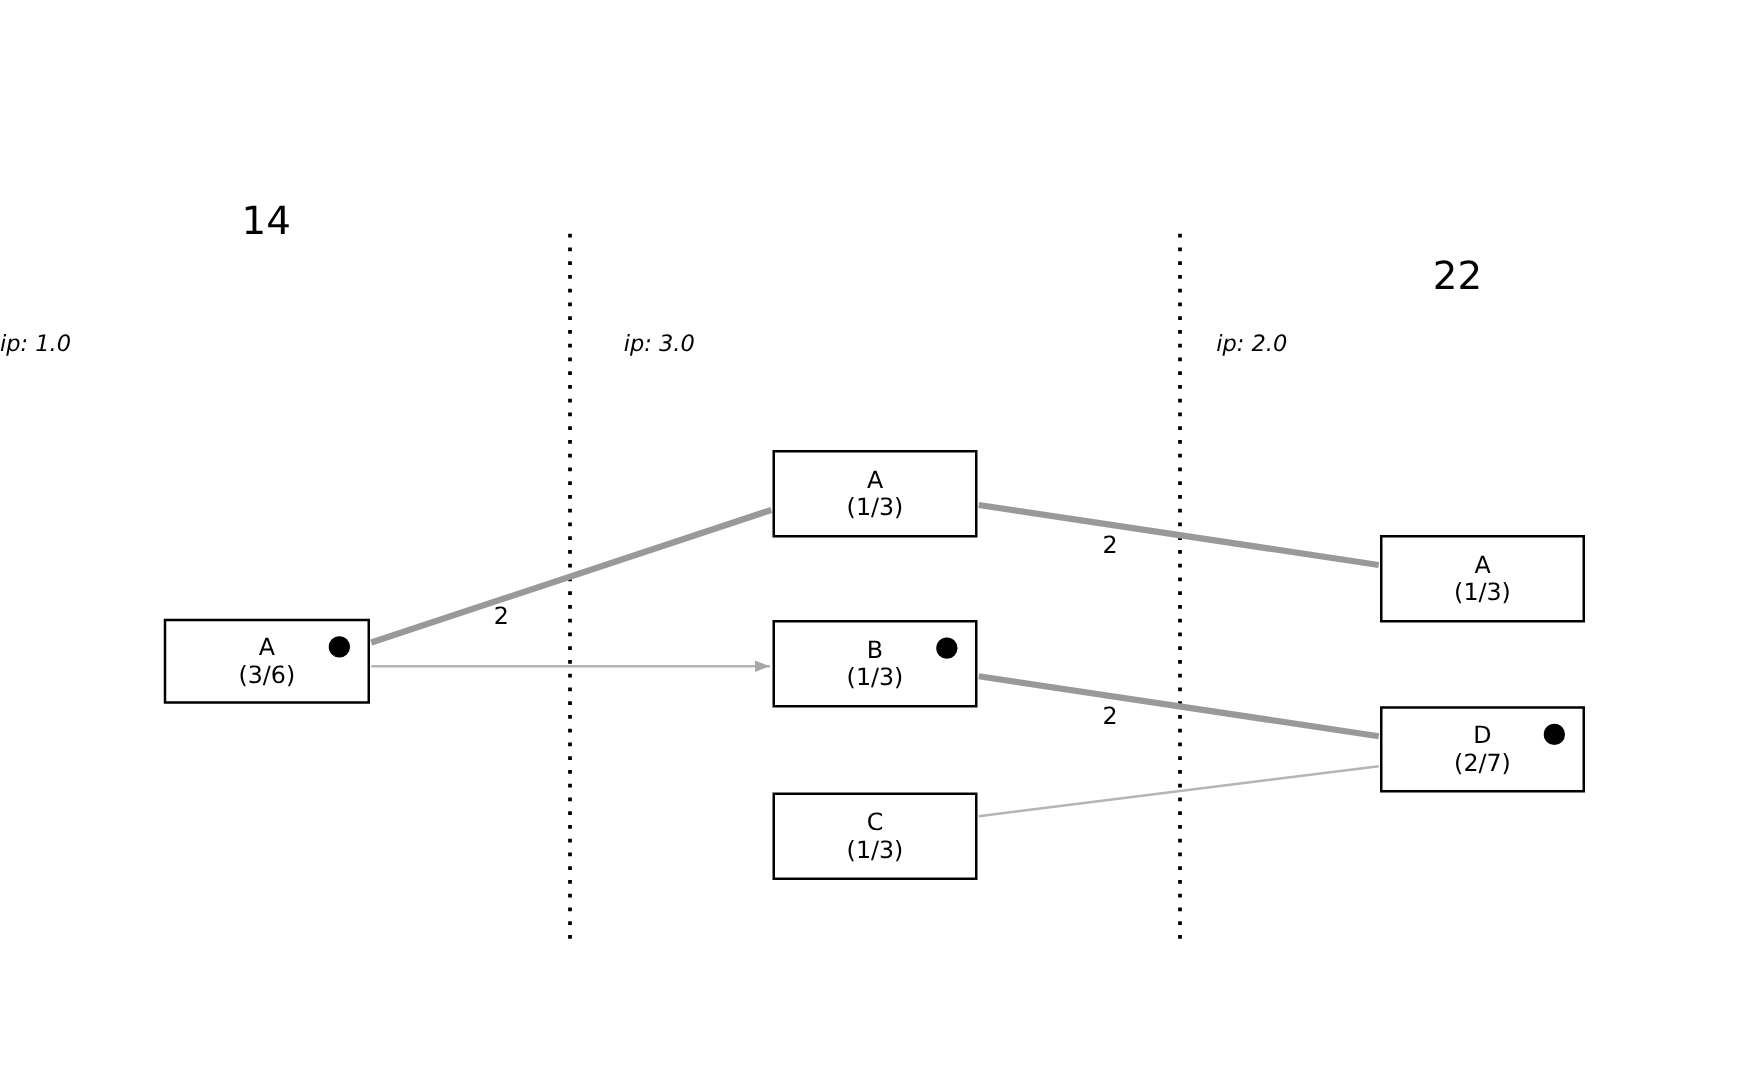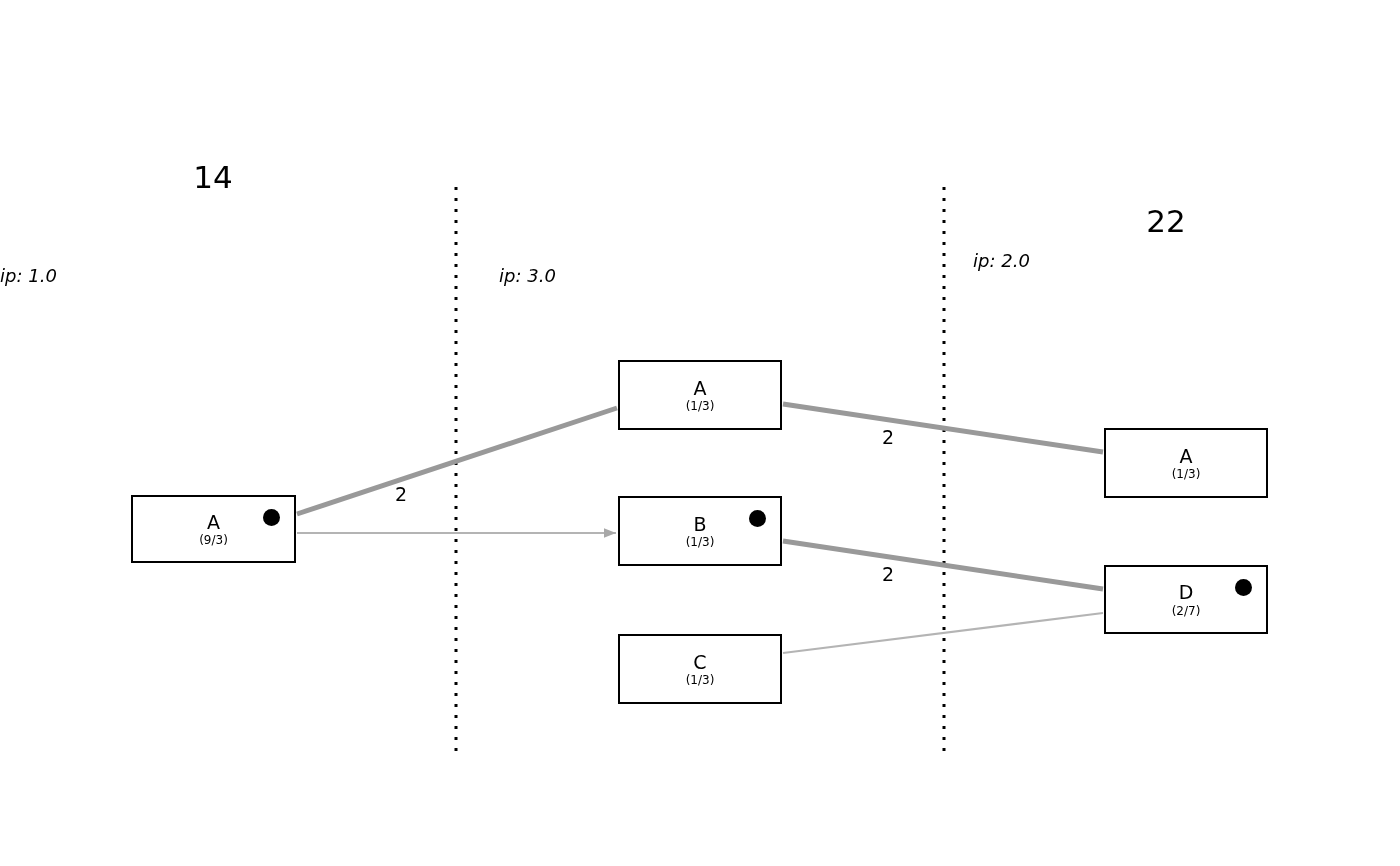--- a/index.html
+++ b/index.html
@@ -49,21 +49,21 @@
     flex-direction: column;
     align-items: center;
     justify-content: center;
     color: #000000;
   }
   .node .nlabel {
     font-size: 19px;
     line-height: 1.18;
   }
   .node .ncount {
-    font-size: 12px;
+    font-size: 19px;
     line-height: 1.18;
   }
   .token-dot {
     position: absolute;
     width: 17px;
     height: 17px;
     border-radius: 50%;
     background: #000000;
   }
   .edge-label {
@@ -98,25 +98,25 @@
         <line x1="783" y1="653" x2="1103" y2="613" stroke="#b4b4b4" stroke-width="2"></line>
       </g>
   </svg>
 
   <div class="col-head" style="left:0;width:426px;top:162px;">14</div>
   <div class="col-sub" style="left:0;width:426px;top:267px;">ip: 1.0</div>
 
   <div class="col-sub" style="left:499px;width:426px;top:267px;">ip: 3.0</div>
 
   <div class="col-head" style="left:953px;width:426px;top:162px;margin-top:44px;">22</div>
-  <div class="col-sub" style="left:973px;width:426px;top:252px;">ip: 2.0</div>
+  <div class="col-sub" style="left:973px;width:426px;top:267px;">ip: 2.0</div>
 
   <div class="node" style="left:131px;top:495px;width:165px;height:68px;">
     <div class="nlabel">A</div>
-    <div class="ncount">(9/3)</div>
+    <div class="ncount">(3/6)</div>
     <span class="token-dot" style="right:14px;top:12px;"></span>
   </div>
 
   <div class="node" style="left:618px;top:360px;width:164px;height:70px;">
     <div class="nlabel">A</div>
     <div class="ncount">(1/3)</div>
   </div>
 
   <div class="node" style="left:618px;top:496px;width:164px;height:70px;">
     <div class="nlabel">B</div>

